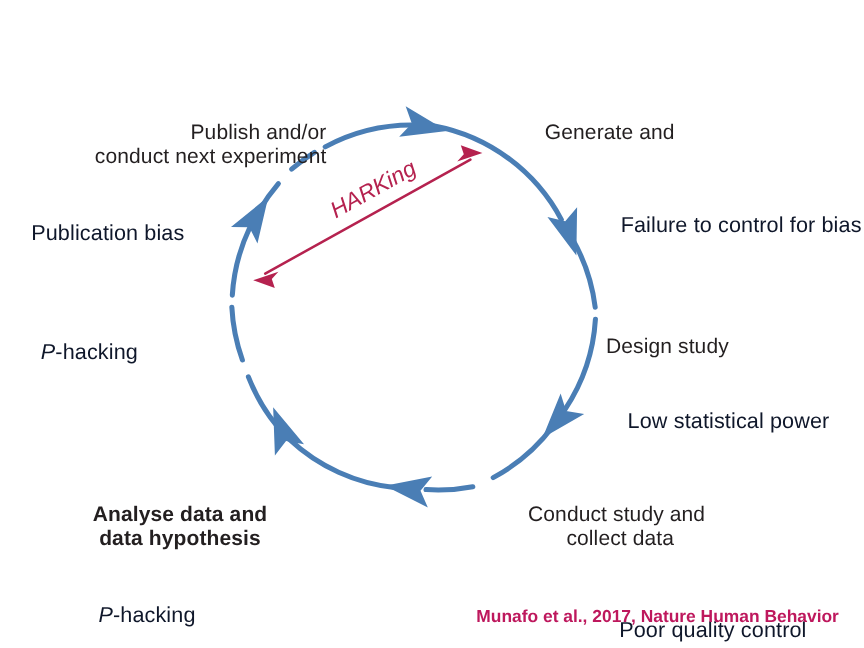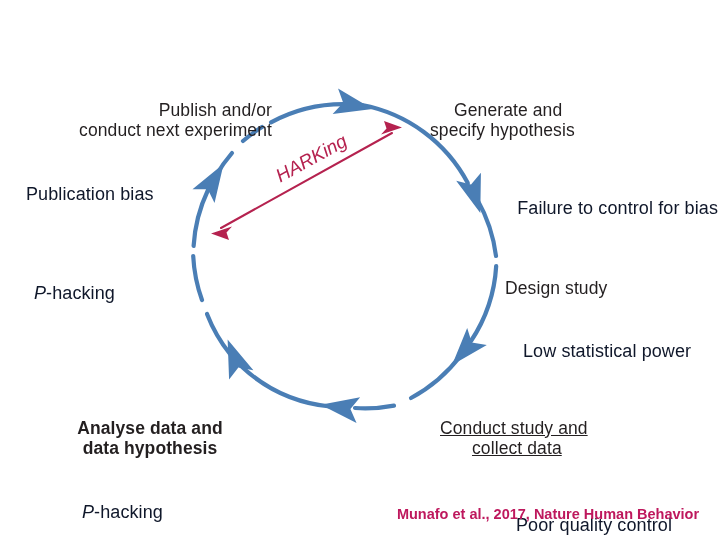--- a/index.html
+++ b/index.html
@@ -48,21 +48,21 @@
   #node-publish .bias{ margin-top: 5px; text-align: left; padding-left: 26px; }
 
   #node-generate     { left: 430px; top: 62px;  width: 288px; }
   #node-generate .stage { text-align: left; padding-left: 0px; }
   #node-generate .bias  { margin-top: 19px; text-align: right; padding-left: 52px; }
 
   #node-design       { left: 505px; top: 240px; width: 215px; }
   #node-design .bias { margin-top: 5px; padding-left: 18px; }
 
   #node-conduct      { left: 430px; top: 380px; width: 290px; }
-  #node-conduct .stage { padding-left: 10px; text-decoration: underline; }
+  #node-conduct .stage { padding-left: 10px; }
   #node-conduct .bias  { margin-top: 18px; padding-left: 86px; }
 
   #node-analyse      { left: 30px;  top: 380px; width: 240px; }
   #node-analyse .stage { text-align: center; font-weight: bold; }
   #node-analyse .bias  { margin-top: 5px; text-align: left; padding-left: 52px; }
 
   #node-interpret    { left: 20px;  top: 240px; width: 172px; }
   #node-interpret .stage { text-align: right; padding-right: 0px; }
   #node-interpret .bias  { margin-top: 5px; text-align: left; padding-left: 14px; }
 
@@ -152,21 +152,21 @@
   </svg>
 
   <div id="hark-label">HARKing</div>
 
   <div class="node-label" id="node-publish">
     <div class="stage align-right"><span>Publish and/or</span><br><span>conduct next experiment</span></div>
     <div class="bias">Publication bias</div>
   </div>
 
   <div class="node-label" id="node-generate">
-    <div class="stage"><span style="padding-left:24px">Generate and</span><br><span>specify hypothesis</span></div>
+    <div class="stage"><span style="padding-left:24px">Generate and</span><br></div>
     <div class="bias">Failure to control for bias</div>
   </div>
 
   <div class="node-label" id="node-design">
     <div class="stage align-left">Design study</div>
     <div class="bias align-left">Low statistical power</div>
   </div>
 
   <div class="node-label" id="node-conduct">
     <div class="stage align-left"><span>Conduct study and</span><br><span style="padding-left:32px">collect data</span></div>

